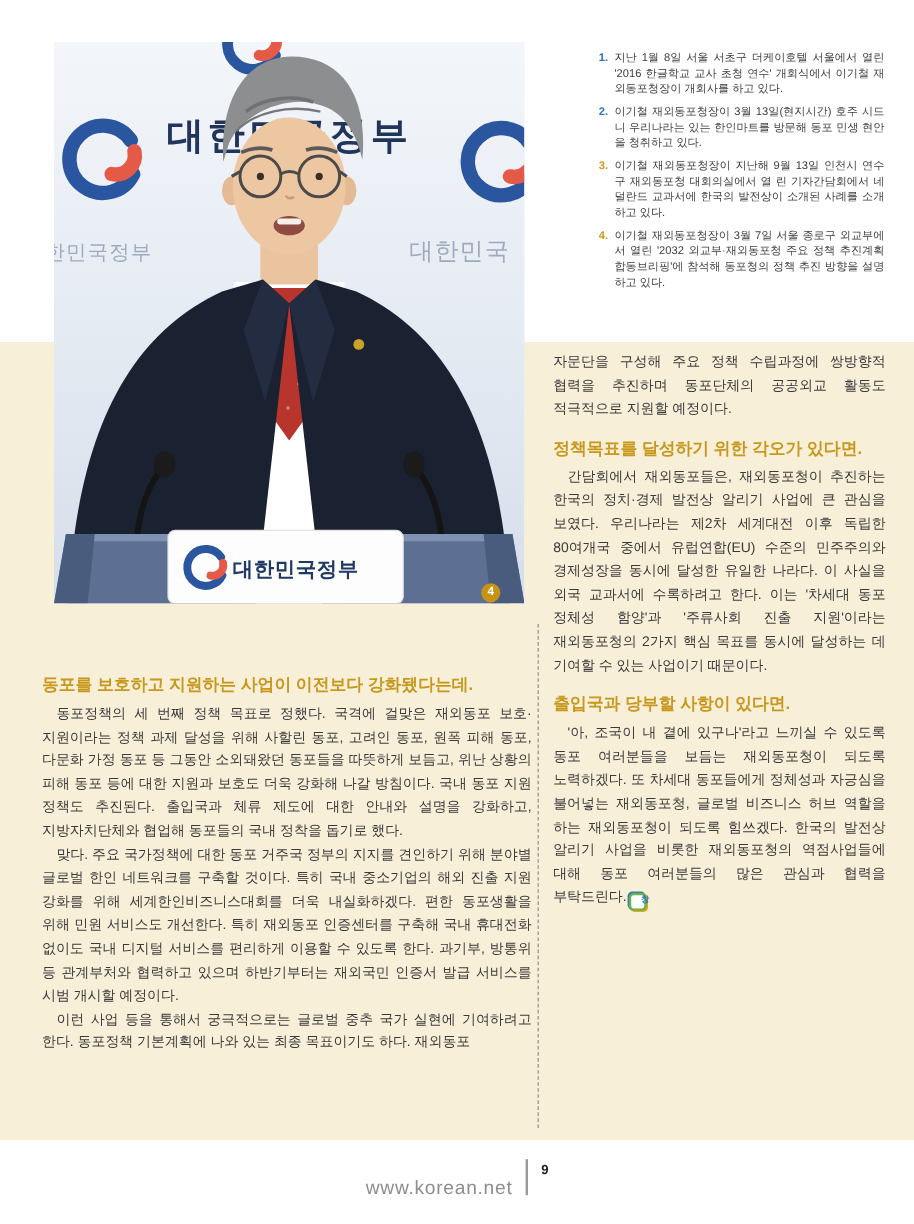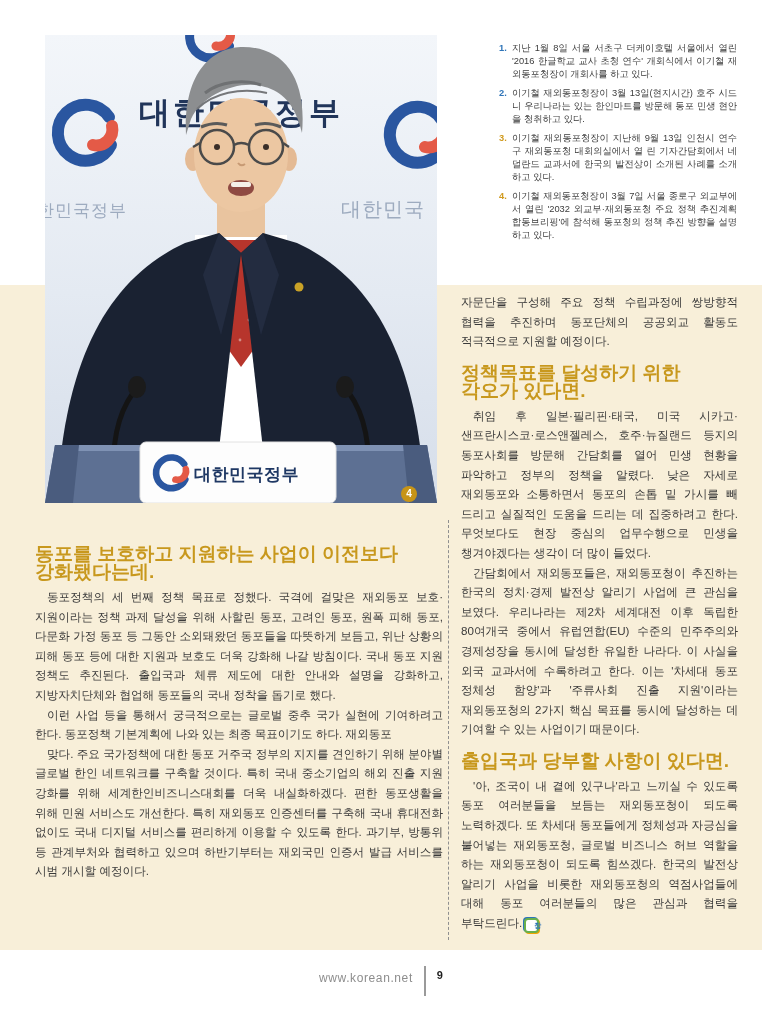--- a/index.html
+++ b/index.html
@@ -43,38 +43,38 @@
   .col-divider {
     position:absolute; left:448px; top:520px; height:420px; width:0;
     border-left:1px dashed #8f8f8f;
   }
   .body-p {
     margin:0; font-size:11.6px; line-height:19.6px; color:#3a3a3a;
     text-align:justify; word-break:keep-all; overflow-wrap:break-word;
   }
   .ind { text-indent:12px; }
   .h-gold {
-    margin:13px 0 6px; font-size:19px; line-height:18px;
+    margin:13px 0 6px; font-size:14px; line-height:18px;
     font-weight:bold; color:#c8981d; word-break:keep-all;
   }
-  .h-first { margin-top:0; }
+  .h-first { margin-top:16px; }
   .endmark {
     display:inline-flex; align-items:center; justify-content:center;
     width:11px; height:11px; margin-left:4px; vertical-align:-1px;
     border-radius:2px; color:#2e74b8; font-size:7px; font-weight:bold;
     background:#ffffff;
     box-shadow:0 0 0 2px #6ab04c, 1px 1px 0 2px #f0a500, -1px -1px 0 2px #2e74b8;
     box-sizing:border-box;
   }
   
   .footer {
     position:absolute; left:0; top:966px; width:762px;
     display:flex; justify-content:center; align-items:flex-start; gap:11px;
   }
-  .footer-url { color:#8d8d8d; font-size:12px; letter-spacing:0.6px; margin-top:5px; }
+  .footer-url { color:#8d8d8d; font-size:16px; letter-spacing:0.6px; margin-top:16px; }
   .footer-bar { width:2px; height:30px; background:#9a9a9a; }
   .footer-page { color:#1d1d1d; font-size:11px; font-weight:bold; margin-top:3px; }
 </style>
 </head>
 <body>
 
 <div class="page">
 
   <div class="cream-panel"></div>
 
@@ -176,30 +176,29 @@
     </li>
     <li>
       <span class="cap-num gold">4.</span>
       <span class="cap-text">이기철 재외동포청장이 3월 7일 서울 종로구 외교부에서 열린 '2032 외교부·재외동포청 주요 정책 추진계획 합동브리핑'에 참석해 동포청의 정책 추진 방향을 설명하고 있다.</span>
     </li>
   </ol>
 
   <div class="col-left">
     <h3 class="h-gold h-first">동포를 보호하고 지원하는 사업이 이전보다 강화됐다는데.</h3>
     <p class="body-p ind">동포정책의 세 번째 정책 목표로 정했다. 국격에 걸맞은 재외동포 보호·지원이라는 정책 과제 달성을 위해 사할린 동포, 고려인 동포, 원폭 피해 동포, 다문화 가정 동포 등 그동안 소외돼왔던 동포들을 따뜻하게 보듬고, 위난 상황의 피해 동포 등에 대한 지원과 보호도 더욱 강화해 나갈 방침이다. 국내 동포 지원 정책도 추진된다. 출입국과 체류 제도에 대한 안내와 설명을 강화하고, 지방자치단체와 협업해 동포들의 국내 정착을 돕기로 했다.</p>
+    <p class="body-p ind">맞다. 주요 국가정책에 대한 동포 거주국 정부의 지지를 견인하기 위해 분야별 글로벌 한인 네트워크를 구축할 것이다. 특히 국내 중소기업의 해외 진출 지원 강화를 위해 세계한인비즈니스대회를 더욱 내실화하겠다. 편한 동포생활을 위해 민원 서비스도 개선한다. 특히 재외동포 인증센터를 구축해 국내 휴대전화 없이도 국내 디지털 서비스를 편리하게 이용할 수 있도록 한다. 과기부, 방통위 등 관계부처와 협력하고 있으며 하반기부터는 재외국민 인증서 발급 서비스를 시범 개시할 예정이다.</p>
     <p class="body-p ind">이런 사업 등을 통해서 궁극적으로는 글로벌 중추 국가 실현에 기여하려고 한다. 동포정책 기본계획에 나와 있는 최종 목표이기도 하다. 재외동포</p>
-    <p class="body-p ind">맞다. 주요 국가정책에 대한 동포 거주국 정부의 지지를 견인하기 위해 분야별 글로벌 한인 네트워크를 구축할 것이다. 특히 국내 중소기업의 해외 진출 지원 강화를 위해 세계한인비즈니스대회를 더욱 내실화하겠다. 편한 동포생활을 위해 민원 서비스도 개선한다. 특히 재외동포 인증센터를 구축해 국내 휴대전화 없이도 국내 디지털 서비스를 편리하게 이용할 수 있도록 한다. 과기부, 방통위 등 관계부처와 협력하고 있으며 하반기부터는 재외국민 인증서 발급 서비스를 시범 개시할 예정이다.</p>
   </div>
 
   <div class="col-divider"></div>
 
   <div class="col-right">
     <p class="body-p">자문단을 구성해 주요 정책 수립과정에 쌍방향적 협력을 추진하며 동포단체의 공공외교 활동도 적극적으로 지원할 예정이다.</p>
     <h3 class="h-gold">정책목표를 달성하기 위한 각오가 있다면.</h3>
-    <p class="body-p ind">취임 후 일본·필리핀·태국, 미국 시카고·샌프란시스코·로스앤젤레스, 호주·뉴질랜드 등지의 동포사회를 방문해 간담회를 열어 민생 현황을 파악하고 정부의 정책을 알렸다. 낮은 자세로 재외동포와 소통하면서 동포의 손톱 밑 가시를 빼 드리고 실질적인 도움을 드리는 데 집중하려고 한다. 무엇보다도 현장 중심의 업무수행으로 민생을 챙겨야겠다는 생각이 더 많이 들었다.</p>
     <p class="body-p ind">간담회에서 재외동포들은, 재외동포청이 추진하는 한국의 정치·경제 발전상 알리기 사업에 큰 관심을 보였다. 우리나라는 제2차 세계대전 이후 독립한 80여개국 중에서 유럽연합(EU) 수준의 민주주의와 경제성장을 동시에 달성한 유일한 나라다. 이 사실을 외국 교과서에 수록하려고 한다. 이는 '차세대 동포 정체성 함양'과 '주류사회 진출 지원'이라는 재외동포청의 2가지 핵심 목표를 동시에 달성하는 데 기여할 수 있는 사업이기 때문이다.</p>
     <h3 class="h-gold">출입국과 당부할 사항이 있다면.</h3>
     <p class="body-p ind"><span>'아, 조국이 내 곁에 있구나'라고 느끼실 수 있도록 동포 여러분들을 보듬는 재외동포청이 되도록 노력하겠다. 또 차세대 동포들에게 정체성과 자긍심을 불어넣는 재외동포청, 글로벌 비즈니스 허브 역할을 하는 재외동포청이 되도록 힘쓰겠다. 한국의 발전상 알리기 사업을 비롯한 재외동포청의 역점사업들에 대해 동포 여러분들의 많은 관심과 협력을 부탁드린다.</span><span class="endmark">창</span></p>
   </div>
 
   <div class="footer">
     <span class="footer-url">www.korean.net</span>
     <span class="footer-bar"></span>
     <span class="footer-page">9</span>
   </div>

